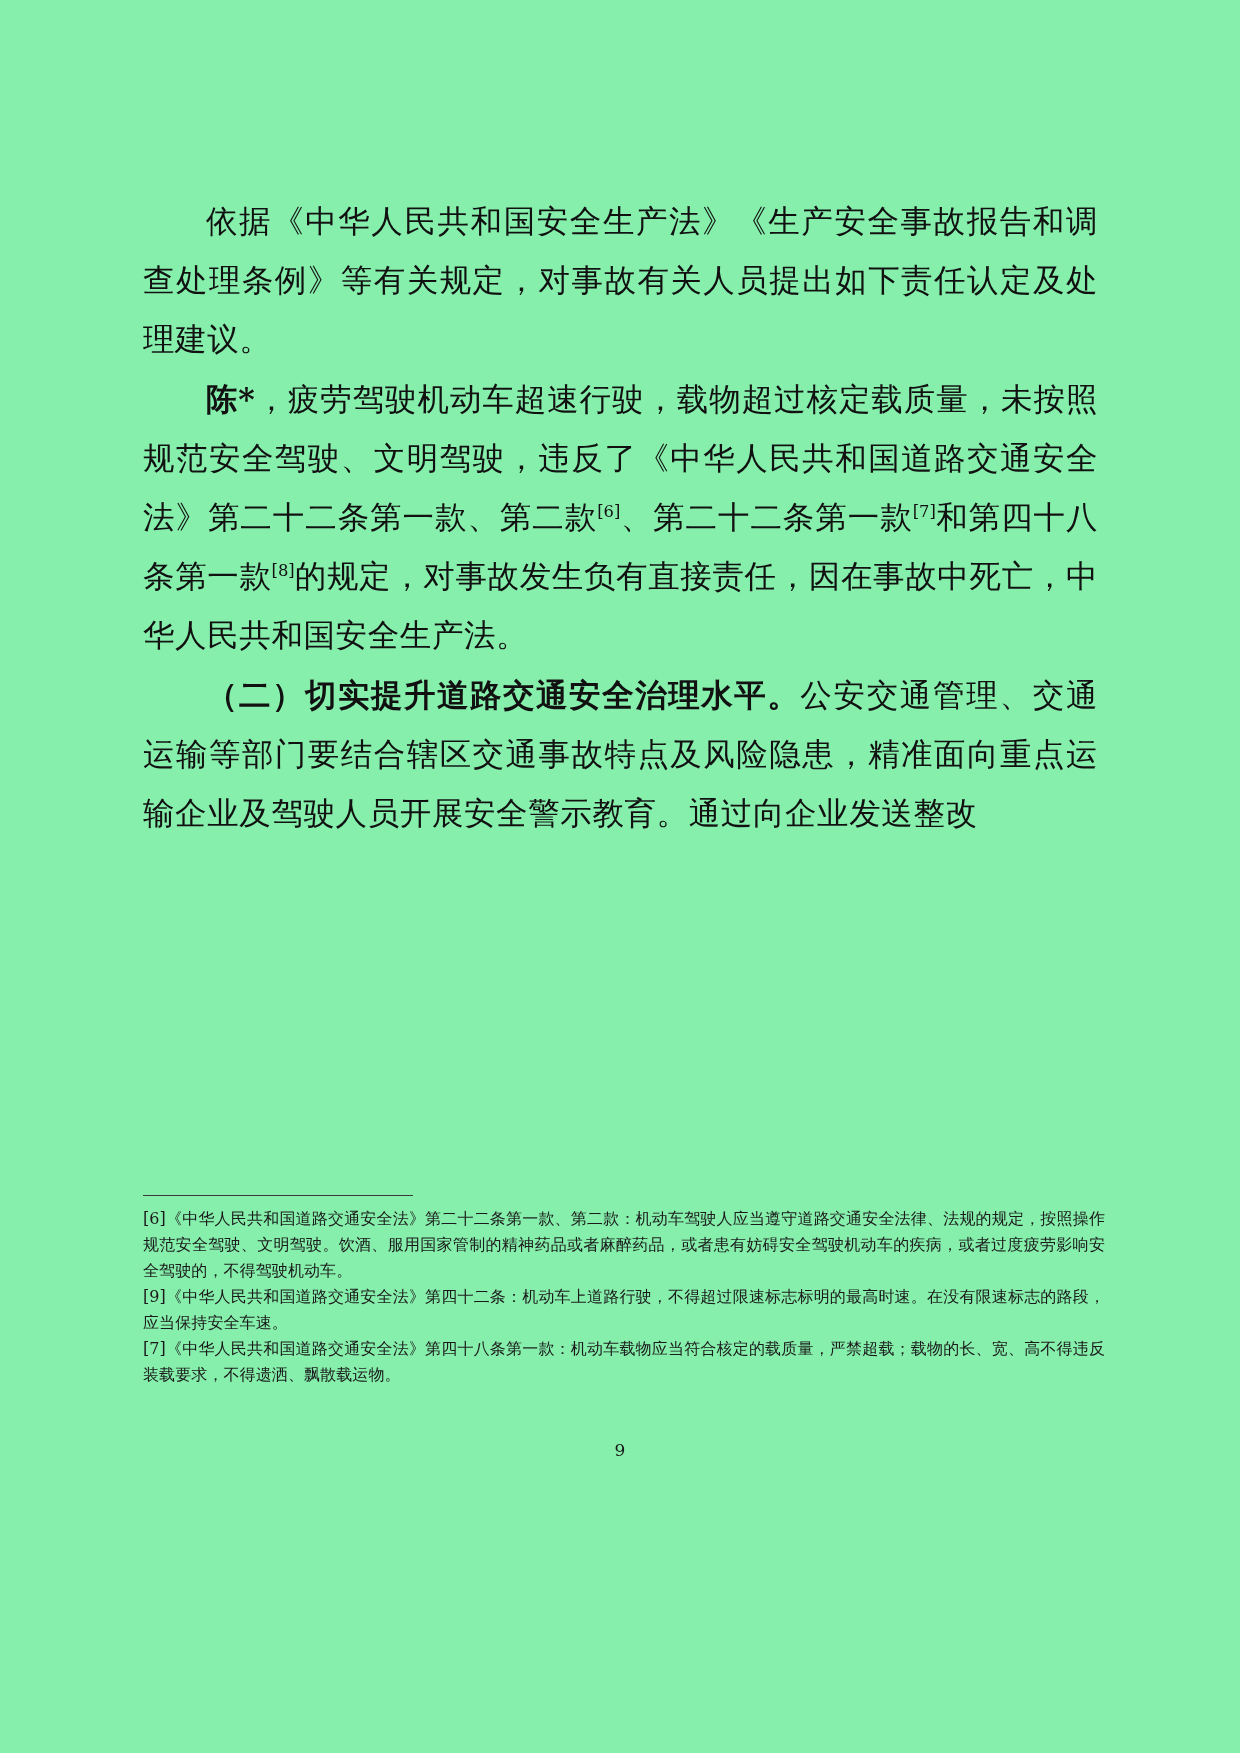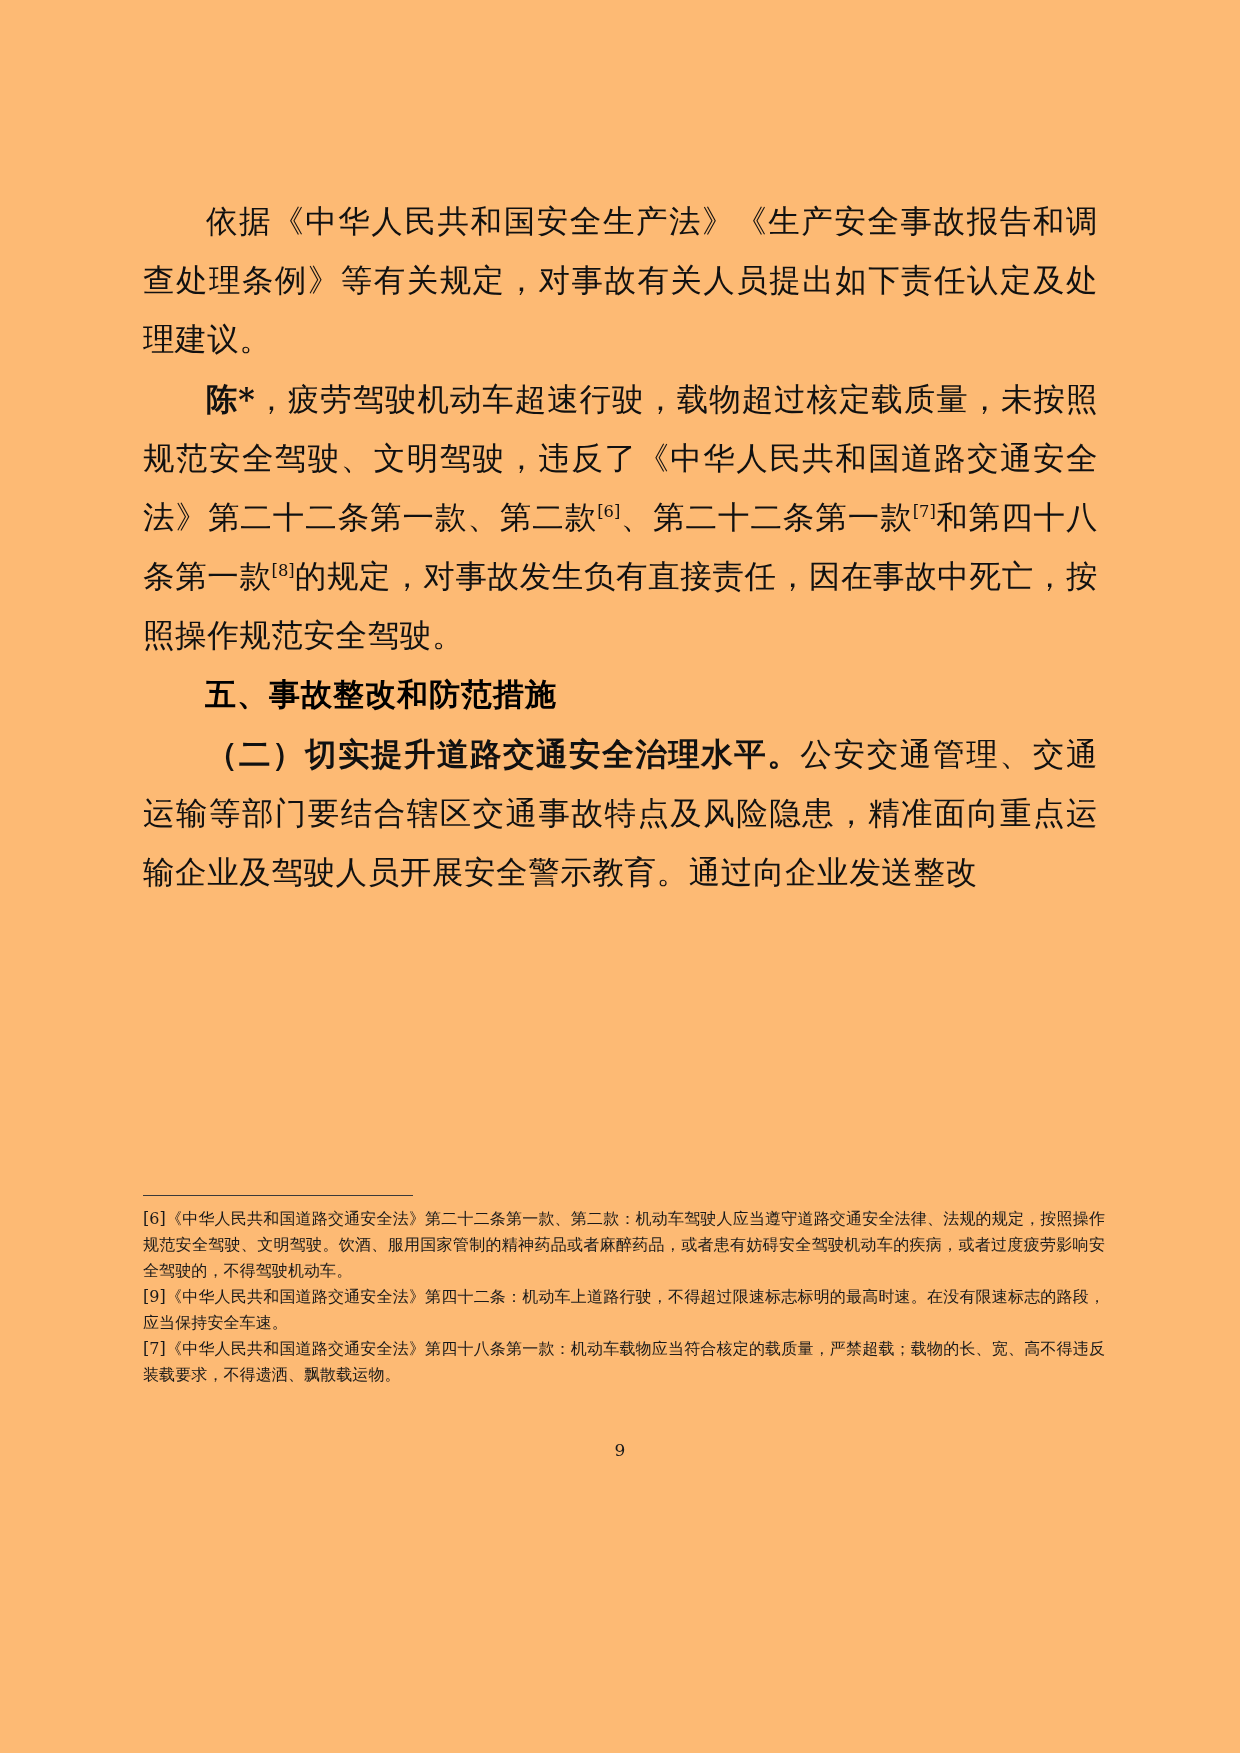--- a/index.html
+++ b/index.html
@@ -15,21 +15,21 @@
     color: #000000;
     overflow: hidden;
   }
 
   
   .page {
     position: absolute;
     left: 0; top: 0;
     width: 1240px;
     height: 1753px;
-    background: #fdba74;
+    background: #86efac;
   }
 
   
   .content {
     position: absolute;
     left: 143px;
     top: 192px;
     width: 955px;
   }
 
@@ -113,23 +113,22 @@
 </style>
 </head>
 <body>
 
 <div class="page">
 
   <div class="content">
 
     <p class="para">依据《中华人民共和国安全生产法》《生产安全事故报告和调查处理条例》等有关规定，对事故有关人员提出如下责任认定及处理建议。</p>
 
-    <p class="para"><span class="lead">陈*</span><span>，疲劳驾驶机动车超速行驶，载物超过核定载质量，未按照规范安全驾驶、文明驾驶，违反了《中华人民共和国道路交通安全法》第二十二条第一款、第二款</span><sup class="fn">[6]</sup><span>、第二十二条第一款</span><sup class="fn">[7]</sup><span>和第四十八条第一款</span><sup class="fn">[8]</sup><span>的规定，对事故发生负有直接责任，因在事故中死亡，按照操作规范安全驾驶。</span></p>
+    <p class="para"><span class="lead">陈*</span><span>，疲劳驾驶机动车超速行驶，载物超过核定载质量，未按照规范安全驾驶、文明驾驶，违反了《中华人民共和国道路交通安全法》第二十二条第一款、第二款</span><sup class="fn">[6]</sup><span>、第二十二条第一款</span><sup class="fn">[7]</sup><span>和第四十八条第一款</span><sup class="fn">[8]</sup><span>的规定，对事故发生负有直接责任，因在事故中死亡，中华人民共和国安全生产法。</span></p>
 
-    <h2 class="section-heading">五、事故整改和防范措施</h2>
 
 
 
     <p class="para"><span class="lead">（二）切实提升道路交通安全治理水平。</span><span>公安交通管理、交通运输等部门要结合辖区交通事故特点及风险隐患，精准面向重点运输企业及驾驶人员开展安全警示教育。通过向企业发送整改</span></p>
 
   </div>
 
   <div class="footnotes">
     <hr class="fn-rule">
     <p class="fn-item">[6]《中华人民共和国道路交通安全法》第二十二条第一款、第二款：机动车驾驶人应当遵守道路交通安全法律、法规的规定，按照操作规范安全驾驶、文明驾驶。饮酒、服用国家管制的精神药品或者麻醉药品，或者患有妨碍安全驾驶机动车的疾病，或者过度疲劳影响安全驾驶的，不得驾驶机动车。</p>

